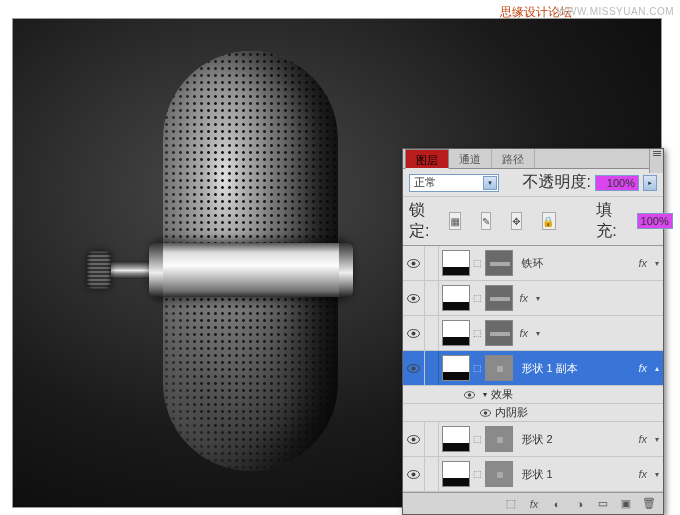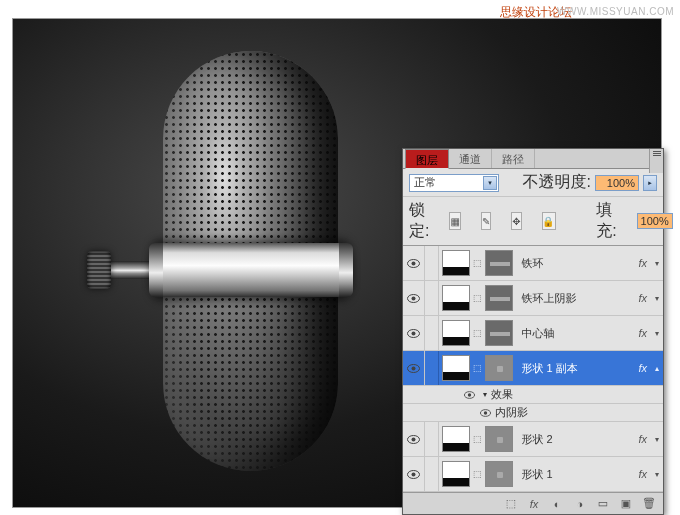--- a/index.html
+++ b/index.html
@@ -31,21 +31,21 @@
 .panel-close { position: absolute; right: 0; top: 12px; width: 14px; height: 12px; background: #cfcfcf; border-left: 1px solid #999; }
 
 .tabs { display: flex; background: #cfcfcf; border-bottom: 1px solid #8a8a8a; height: 20px; padding-left: 2px; padding-right: 16px; }
 .tab { padding: 3px 10px; font-size: 11px; color: #555; border-right: 1px solid #b0b0b0; cursor: default; }
 .tab.active { background: #b91c1c; border: 1px solid #8a8a8a; border-bottom: 1px solid #e3e3e3; margin-bottom: -1px; color: #000; }
 
 .row { display: flex; align-items: center; padding: 3px 6px; border-bottom: 1px solid #c6c6c6; gap: 4px; min-height: 22px; }
 .sel { width: 90px; height: 18px; border: 1px solid #7b9ec9; background: #fff; padding: 0 4px; font-size: 11px; display: flex; align-items: center; justify-content: space-between; }
 .sel .arrow { width: 14px; height: 14px; background: linear-gradient(#d8e5f5,#a8c3e6); border: 1px solid #7b9ec9; display: flex; align-items: center; justify-content: center; font-size: 7px; color: #234; margin-right: -3px; }
 .lbl { font-size: 16px; color: #333; }
-.numbox { width: 44px; height: 16px; border: 1px solid #7b9ec9; background: #fdba74; text-align: right; padding: 0 3px; font-size: 11px; display: inline-flex; align-items: center; justify-content: flex-end; }
+.numbox { width: 44px; height: 16px; border: 1px solid #7b9ec9; background: #d946ef; text-align: right; padding: 0 3px; font-size: 11px; display: inline-flex; align-items: center; justify-content: flex-end; }
 .arrowbtn { width: 14px; height: 16px; background: linear-gradient(#d8e5f5,#a8c3e6); border: 1px solid #7b9ec9; font-size: 7px; color: #234; display: flex; align-items: center; justify-content: center; }
 
 .lockrow { display: flex; align-items: center; padding: 3px 6px; border-bottom: 1px solid #999; gap: 20px; }
 .iconbtn { width: 18px; height: 18px; border: 1px solid #aaa; background: #efefef; display: flex; align-items: center; justify-content: center; font-size: 10px; color: #555; }
 
 .layers { max-height: 270px; overflow: hidden; background: #e3e3e3; }
 .lrow { display: flex; align-items: center; border-bottom: 1px solid #c6c6c6; min-height: 34px; }
 .lrow.sel-row { background: #3875d7; color: #fff; }
 .lrow.sub { min-height: 18px; padding-left: 56px; font-size: 11px; }
 .eye { width: 22px; height: 34px; border-right: 1px solid #c6c6c6; display: flex; align-items: center; justify-content: center; }
@@ -151,41 +151,39 @@
           </svg>
         </div>
       <div class="linkcol"></div>
       <div class="thumbs">
         <div class="th bg"></div>
         <span class="chain">⬚</span>
         <div class="th mask">
             <div class="bar"></div>
           </div>
       </div>
-      <div class="lname">铁环上阴影</div>
       <div class="fx">fx</div>
       <div class="expand">▾</div>
     </div>
 
     <div class="lrow">
       <div class="eye">
           <svg viewBox="0 0 13 9">
             <ellipse cx="6.5" cy="4.5" rx="6" ry="4" fill="none" stroke="#444"></ellipse>
             <circle cx="6.5" cy="4.5" r="2" fill="#444"></circle>
           </svg>
         </div>
       <div class="linkcol"></div>
       <div class="thumbs">
         <div class="th bg"></div>
         <span class="chain">⬚</span>
         <div class="th mask">
             <div class="bar"></div>
           </div>
       </div>
-      <div class="lname">中心轴</div>
       <div class="fx">fx</div>
       <div class="expand">▾</div>
     </div>
 
     <div class="lrow sel-row">
       <div class="eye">
           <svg viewBox="0 0 13 9">
             <ellipse cx="6.5" cy="4.5" rx="6" ry="4" fill="none" stroke="#444"></ellipse>
             <circle cx="6.5" cy="4.5" r="2" fill="#444"></circle>
           </svg>

